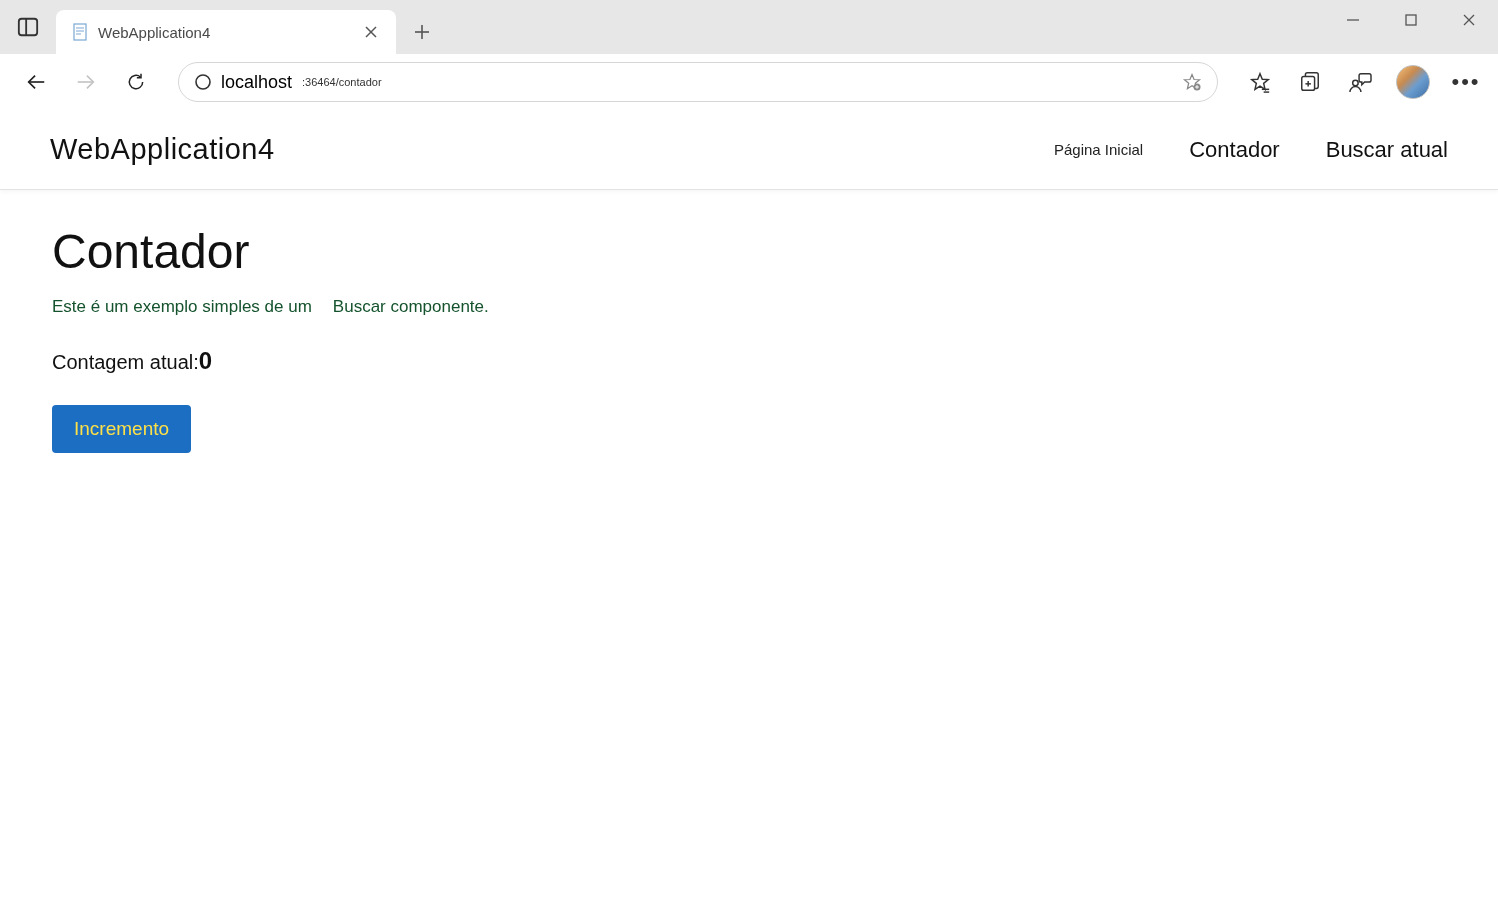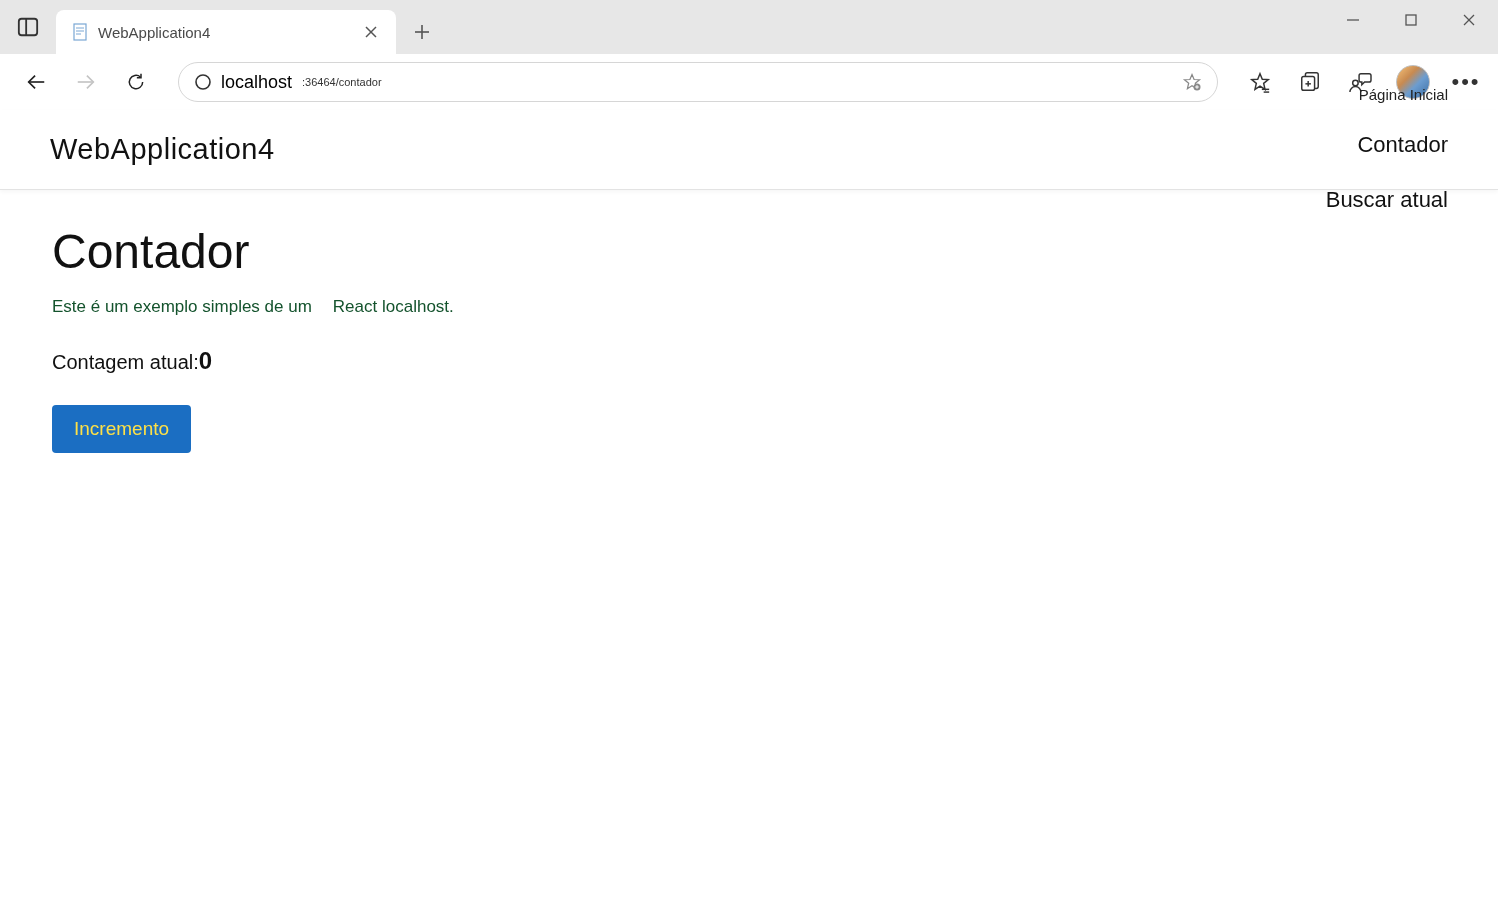--- a/index.html
+++ b/index.html
@@ -153,23 +153,22 @@
     }
     .brand {
       font-size: 29px;
       font-weight: 400;
       color: #111;
       letter-spacing: 0.5px;
     }
     .nav-links {
       margin-left: auto;
       display: flex;
-      align-items: flex-end;
-      gap: 29px;
-      flex-direction: column;
+      align-items: center;
+      gap: 46px;
     }
     .nav-link-small {
       font-size: 15px;
       color: #222;
     }
     .nav-link {
       font-size: 22px;
       color: #111;
     }
 
@@ -334,20 +333,20 @@
     <a class="nav-link-small">Página Inicial</a>
     <a class="nav-link">Contador</a>
     <a class="nav-link">Buscar atual</a>
   </div>
 </div>
 
 <div class="page-main">
   <h1 class="page-title">Contador</h1>
   <p class="desc-row">
     <span>Este é um exemplo simples de um</span>
-    <span>React localhost.</span>
+    <span>Buscar componente.</span>
   </p>
   <p class="count-row">
     <span>Contagem atual:</span>
     <strong class="count-value">0</strong>
   </p>
   <button class="increment-btn">Incremento</button>
 </div>
 
 </body></html>

